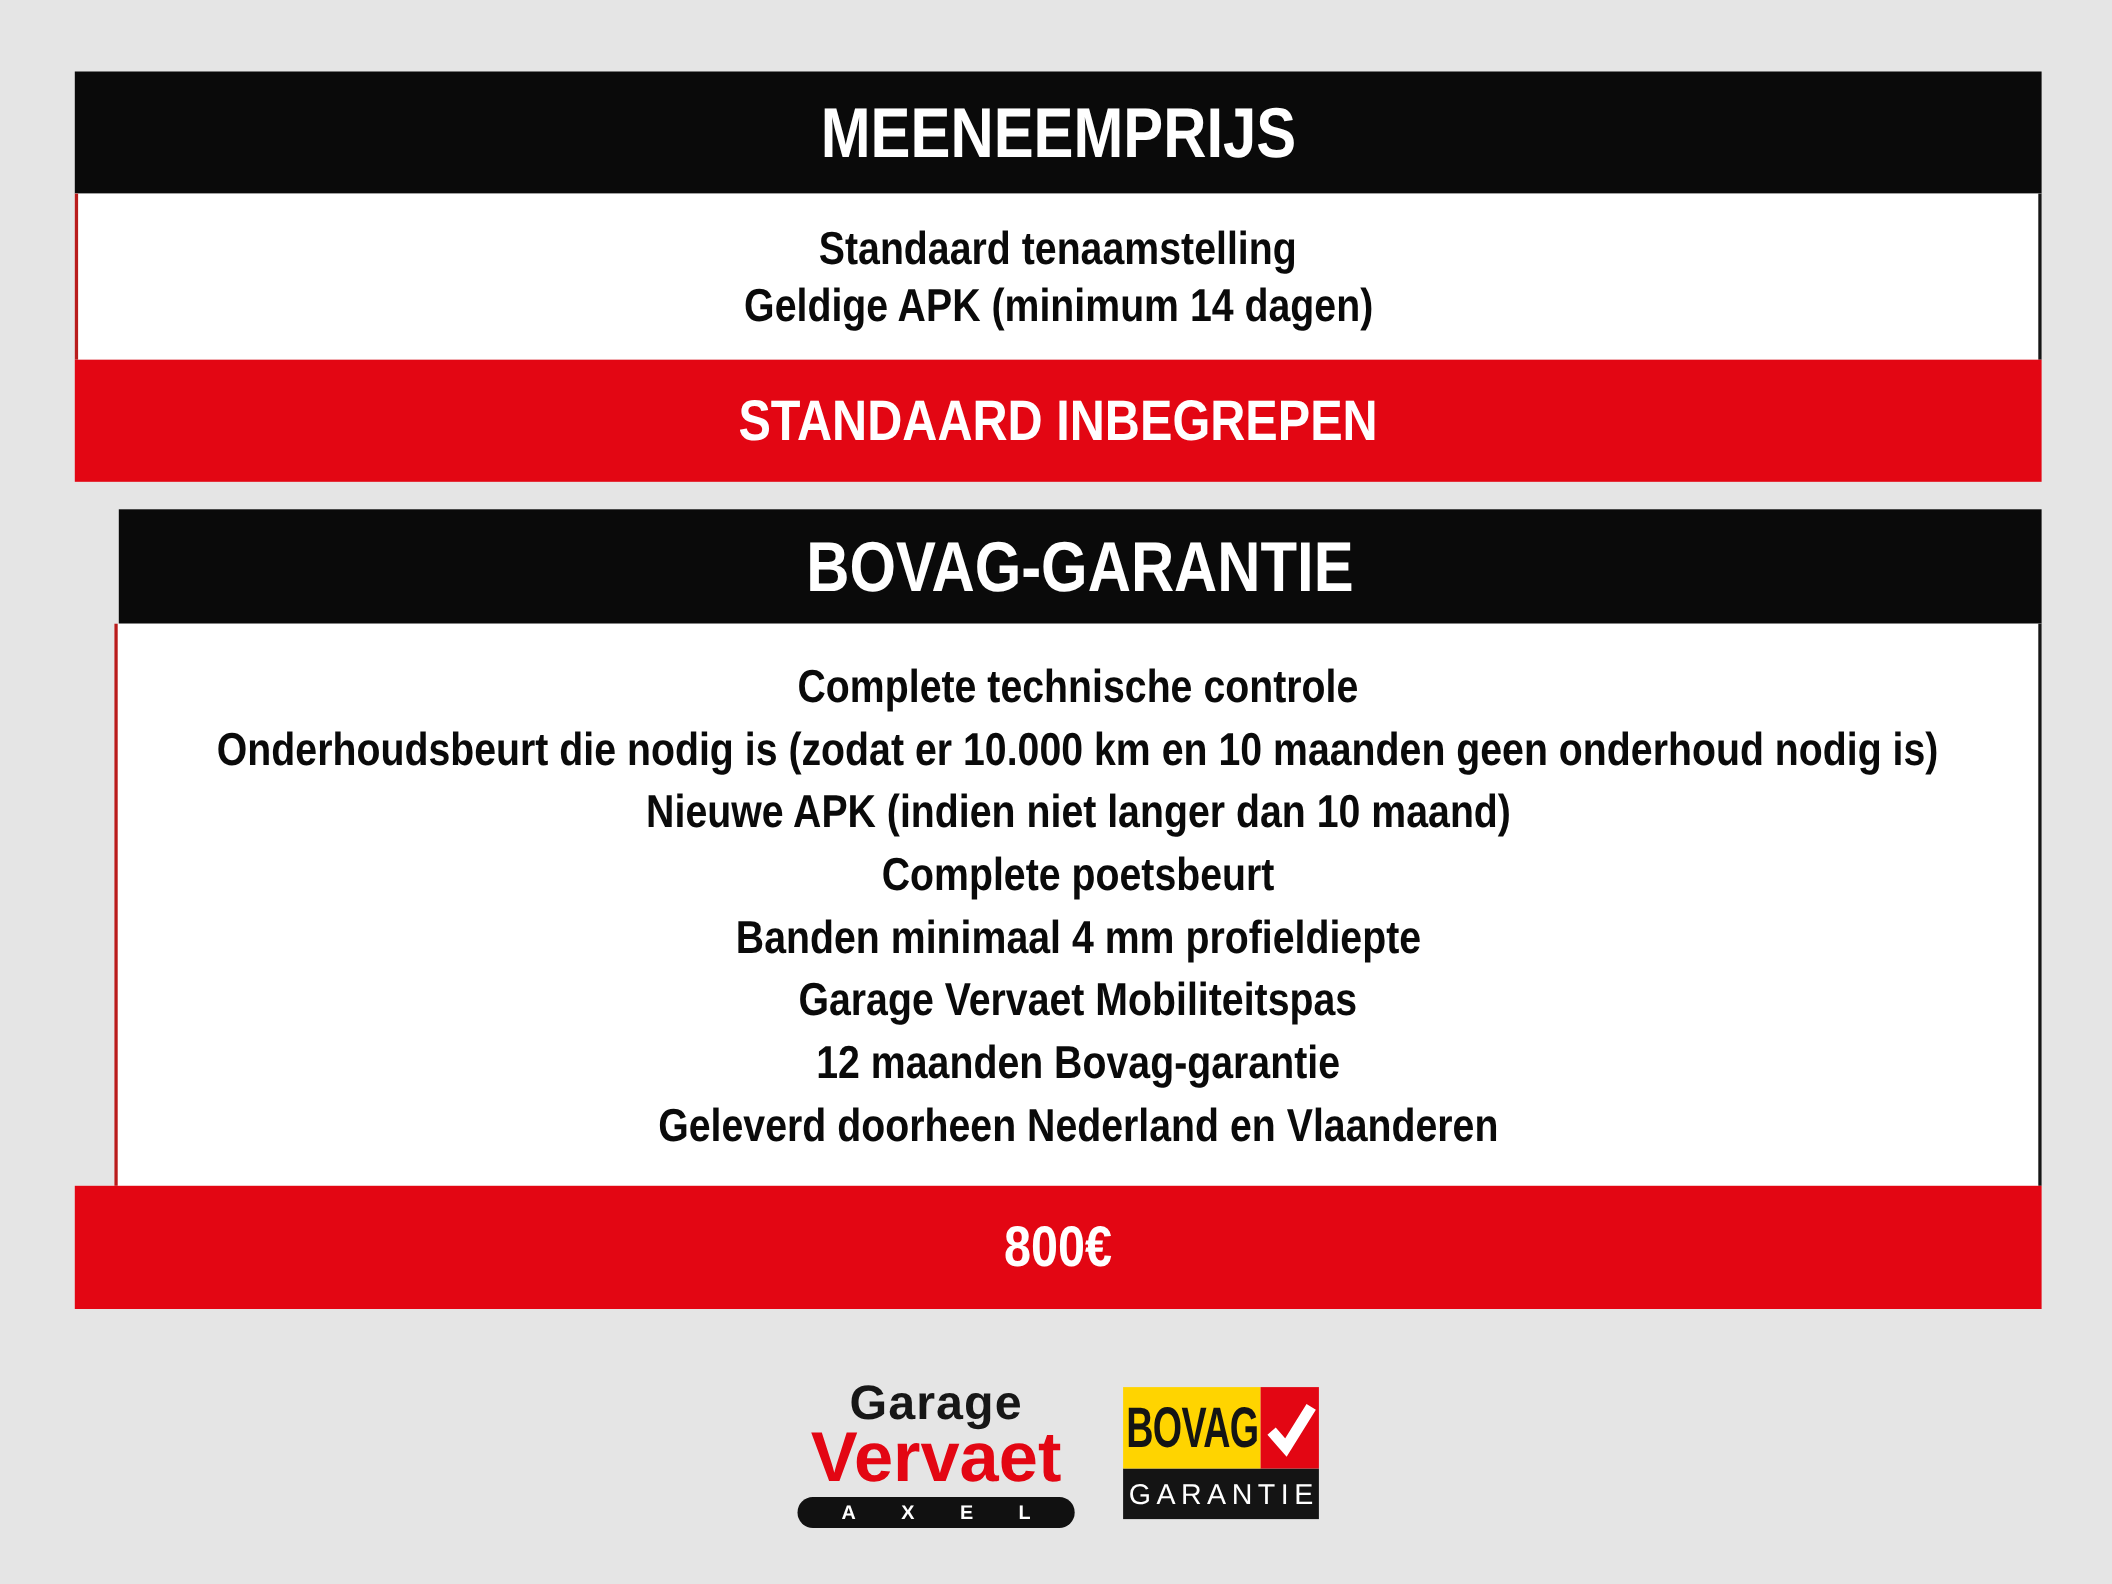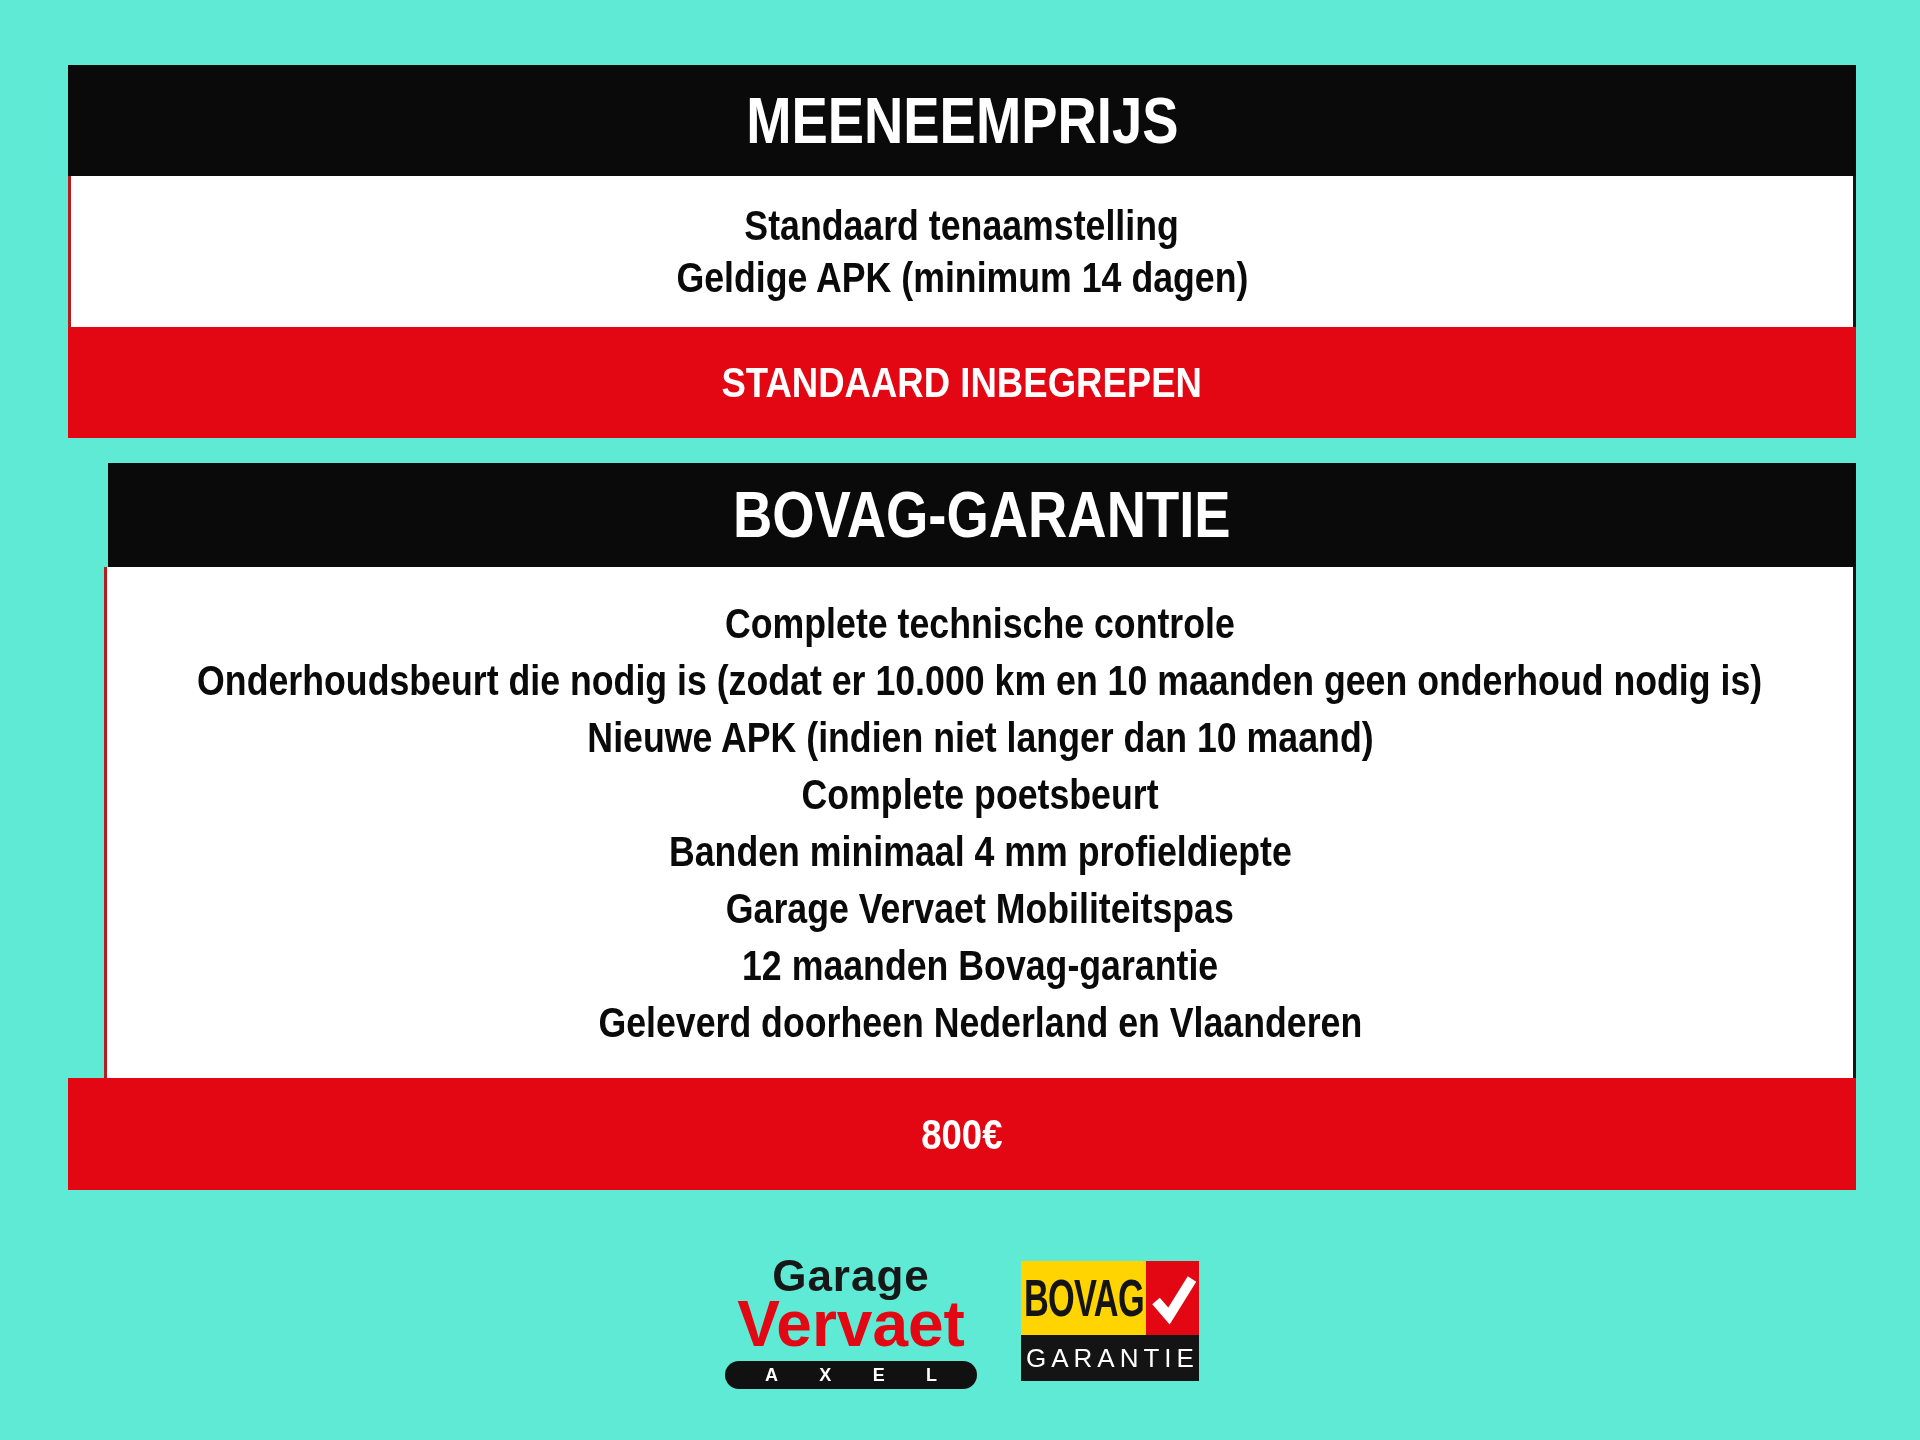--- a/index.html
+++ b/index.html
@@ -2,38 +2,38 @@
 <html><head>
 <meta charset="utf-8">
 <style>
   html, body { margin: 0; padding: 0; }
   body {
     width: 1920px; height: 1440px;
     background: #ffffff;
     font-family: "Liberation Sans", sans-serif;
     overflow: hidden;
   }
-  .poster { position: relative; width: 1920px; height: 1440px; background: #5eead4; }
+  .poster { position: relative; width: 1920px; height: 1440px; background: #e5e5e5; }
   .content { position: absolute; left: 68px; top: 65px; width: 1788px; }
 
   
   .cond {
     display: inline-block;
     transform: scaleX(0.85);
     transform-origin: 50% 50%;
     white-space: nowrap;
   }
 
   .bar {
     display: flex; align-items: center; justify-content: center;
     color: #ffffff; font-weight: 700;
   }
   .bar-black  { background: #0a0a0a; height: 111px; font-size: 64px; }
   .bar-black2 { height: 104px; margin-left: 40px; }
-  .bar-red    { background: #e30613; height: 111px; font-size: 43px; }
+  .bar-red    { background: #e30613; height: 111px; font-size: 52px; }
   .bar-red2   { height: 112px; }
 
   .white-body {
     background: #ffffff;
     border-left: 3px solid #b91c1c;
     border-right: 3px solid #161616;
     display: flex; flex-direction: column;
     align-items: center; justify-content: center;
     color: #0a0a0a; font-weight: 700; font-size: 42px;
   }

